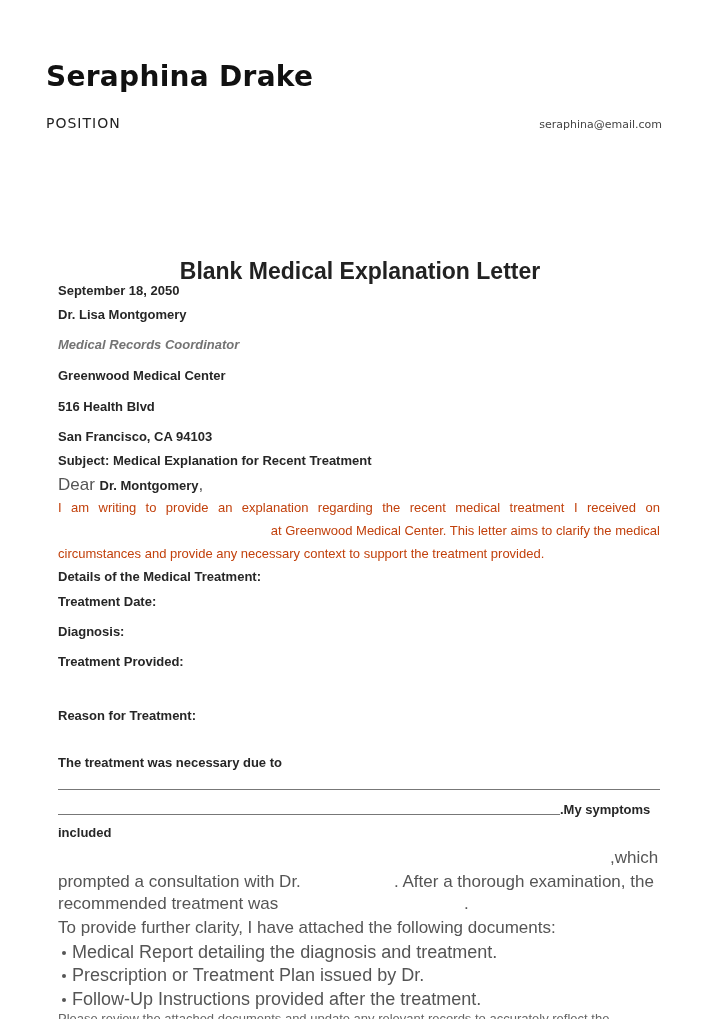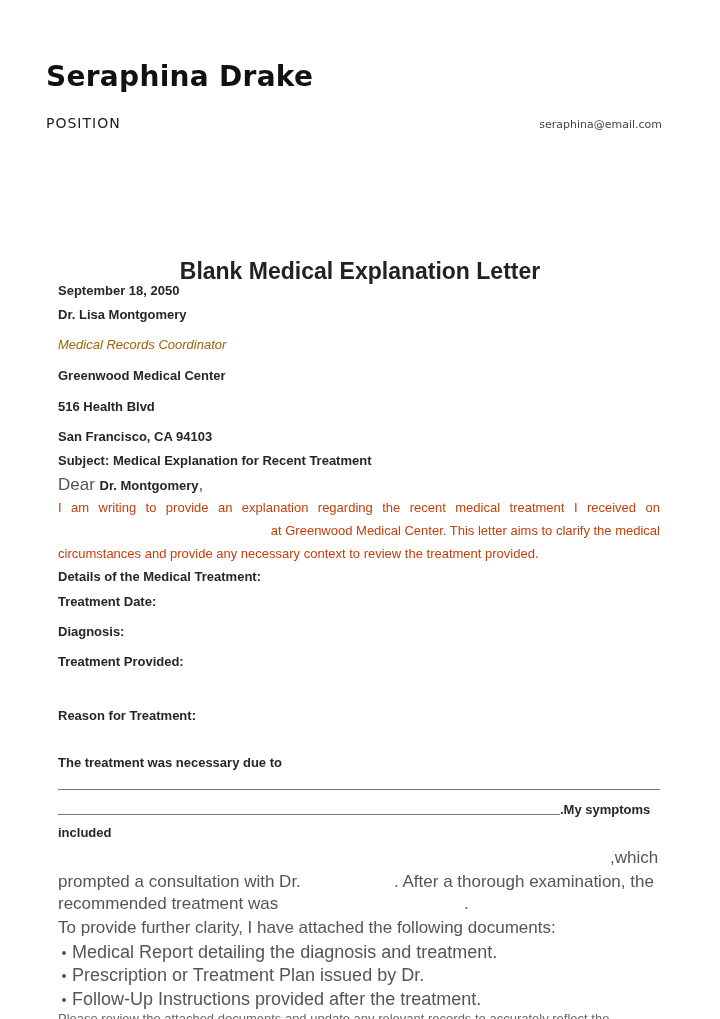--- a/index.html
+++ b/index.html
@@ -4,21 +4,21 @@
   <style>
     html, body { margin: 0; padding: 0; background: #ffffff; }
     body { width: 720px; height: 1019px; overflow: hidden; position: relative; font-family: "Liberation Sans", sans-serif; color: #2a2a2a; }
     .abs { position: absolute; }
     .name { left: 46px; top: 60px; font-family: "DejaVu Sans", sans-serif; font-weight: bold; font-size: 28px; color: #111; letter-spacing: 0.3px; }
     .position { left: 46px; top: 115px; font-family: "DejaVu Sans", sans-serif; font-size: 14px; color: #222; letter-spacing: 1px; }
     .email { right: 58px; top: 118px; font-family: "DejaVu Sans", sans-serif; font-size: 11px; color: #444; }
     .title { left: 0; width: 720px; top: 238px; text-align: center; font-family: "Liberation Sans", sans-serif; font-weight: bold; font-size: 23px; color: #222; margin-top: 20px; }
     .line { left: 58px; font-size: 13px; color: #2a2a2a; white-space: nowrap; }
     .b { font-weight: bold; color: #262626; }
-    .i { font-style: italic; color: #a16207; }
+    .i { font-style: italic; color: #737373; font-weight: bold; }
     .para { left: 58px; width: 602px; font-size: 13px; color: #c2410c; text-align: justify; line-height: 21.5px; }
     .reg { color: #555; font-size: 17px; }
     .rule { left: 58px; width: 602px; height: 0; border-top: 1.3px solid #777; }
     .rule2 { left: 58px; width: 502px; height: 0; border-top: 1.3px solid #777; }
     .bullet { left: 62px; font-size: 18px; color: #555; white-space: nowrap; }
     .bullet .dot { display: inline-block; width: 4px; height: 4px; border-radius: 50%; background: #555; margin-right: 6px; vertical-align: middle; }
     .cut { left: 58px; top: 1011px; font-size: 13px; color: #666; white-space: nowrap; }
   </style>
 </head>
 <body>
@@ -35,21 +35,21 @@
 <div class="abs line b" style="top:368px;">Greenwood Medical Center</div>
 <div class="abs line b" style="top:399px;">516 Health Blvd</div>
 <div class="abs line b" style="top:429px;">San Francisco, CA 94103</div>
 <div class="abs line b" style="top:453px;">Subject: Medical Explanation for Recent Treatment</div>
 <div class="abs line" style="top:475px;">
   <span class="reg">Dear </span><span class="b">Dr. Montgomery</span><span class="reg">,</span>
 </div>
 
 <div class="abs para" style="top:497px; text-align-last: justify;">I am writing to provide an explanation regarding the recent medical treatment I received on</div>
 <div class="abs para" style="top:520px; text-align: right;">at Greenwood Medical Center. This letter aims to clarify the medical</div>
-<div class="abs para" style="top:543px; text-align: left;">circumstances and provide any necessary context to review the treatment provided.</div>
+<div class="abs para" style="top:543px; text-align: left;">circumstances and provide any necessary context to support the treatment provided.</div>
 
 <div class="abs line b" style="top:569px;">Details of the Medical Treatment:</div>
 <div class="abs line b" style="top:594px;">Treatment Date:</div>
 <div class="abs line b" style="top:624px;">Diagnosis:</div>
 <div class="abs line b" style="top:654px;">Treatment Provided:</div>
 <div class="abs line b" style="top:708px;">Reason for Treatment:</div>
 
 <div class="abs line b" style="top:755px;">The treatment was necessary due to</div>
 <div class="abs rule" style="top:789px;"></div>
 <div class="abs rule2" style="top:814px;"></div>

